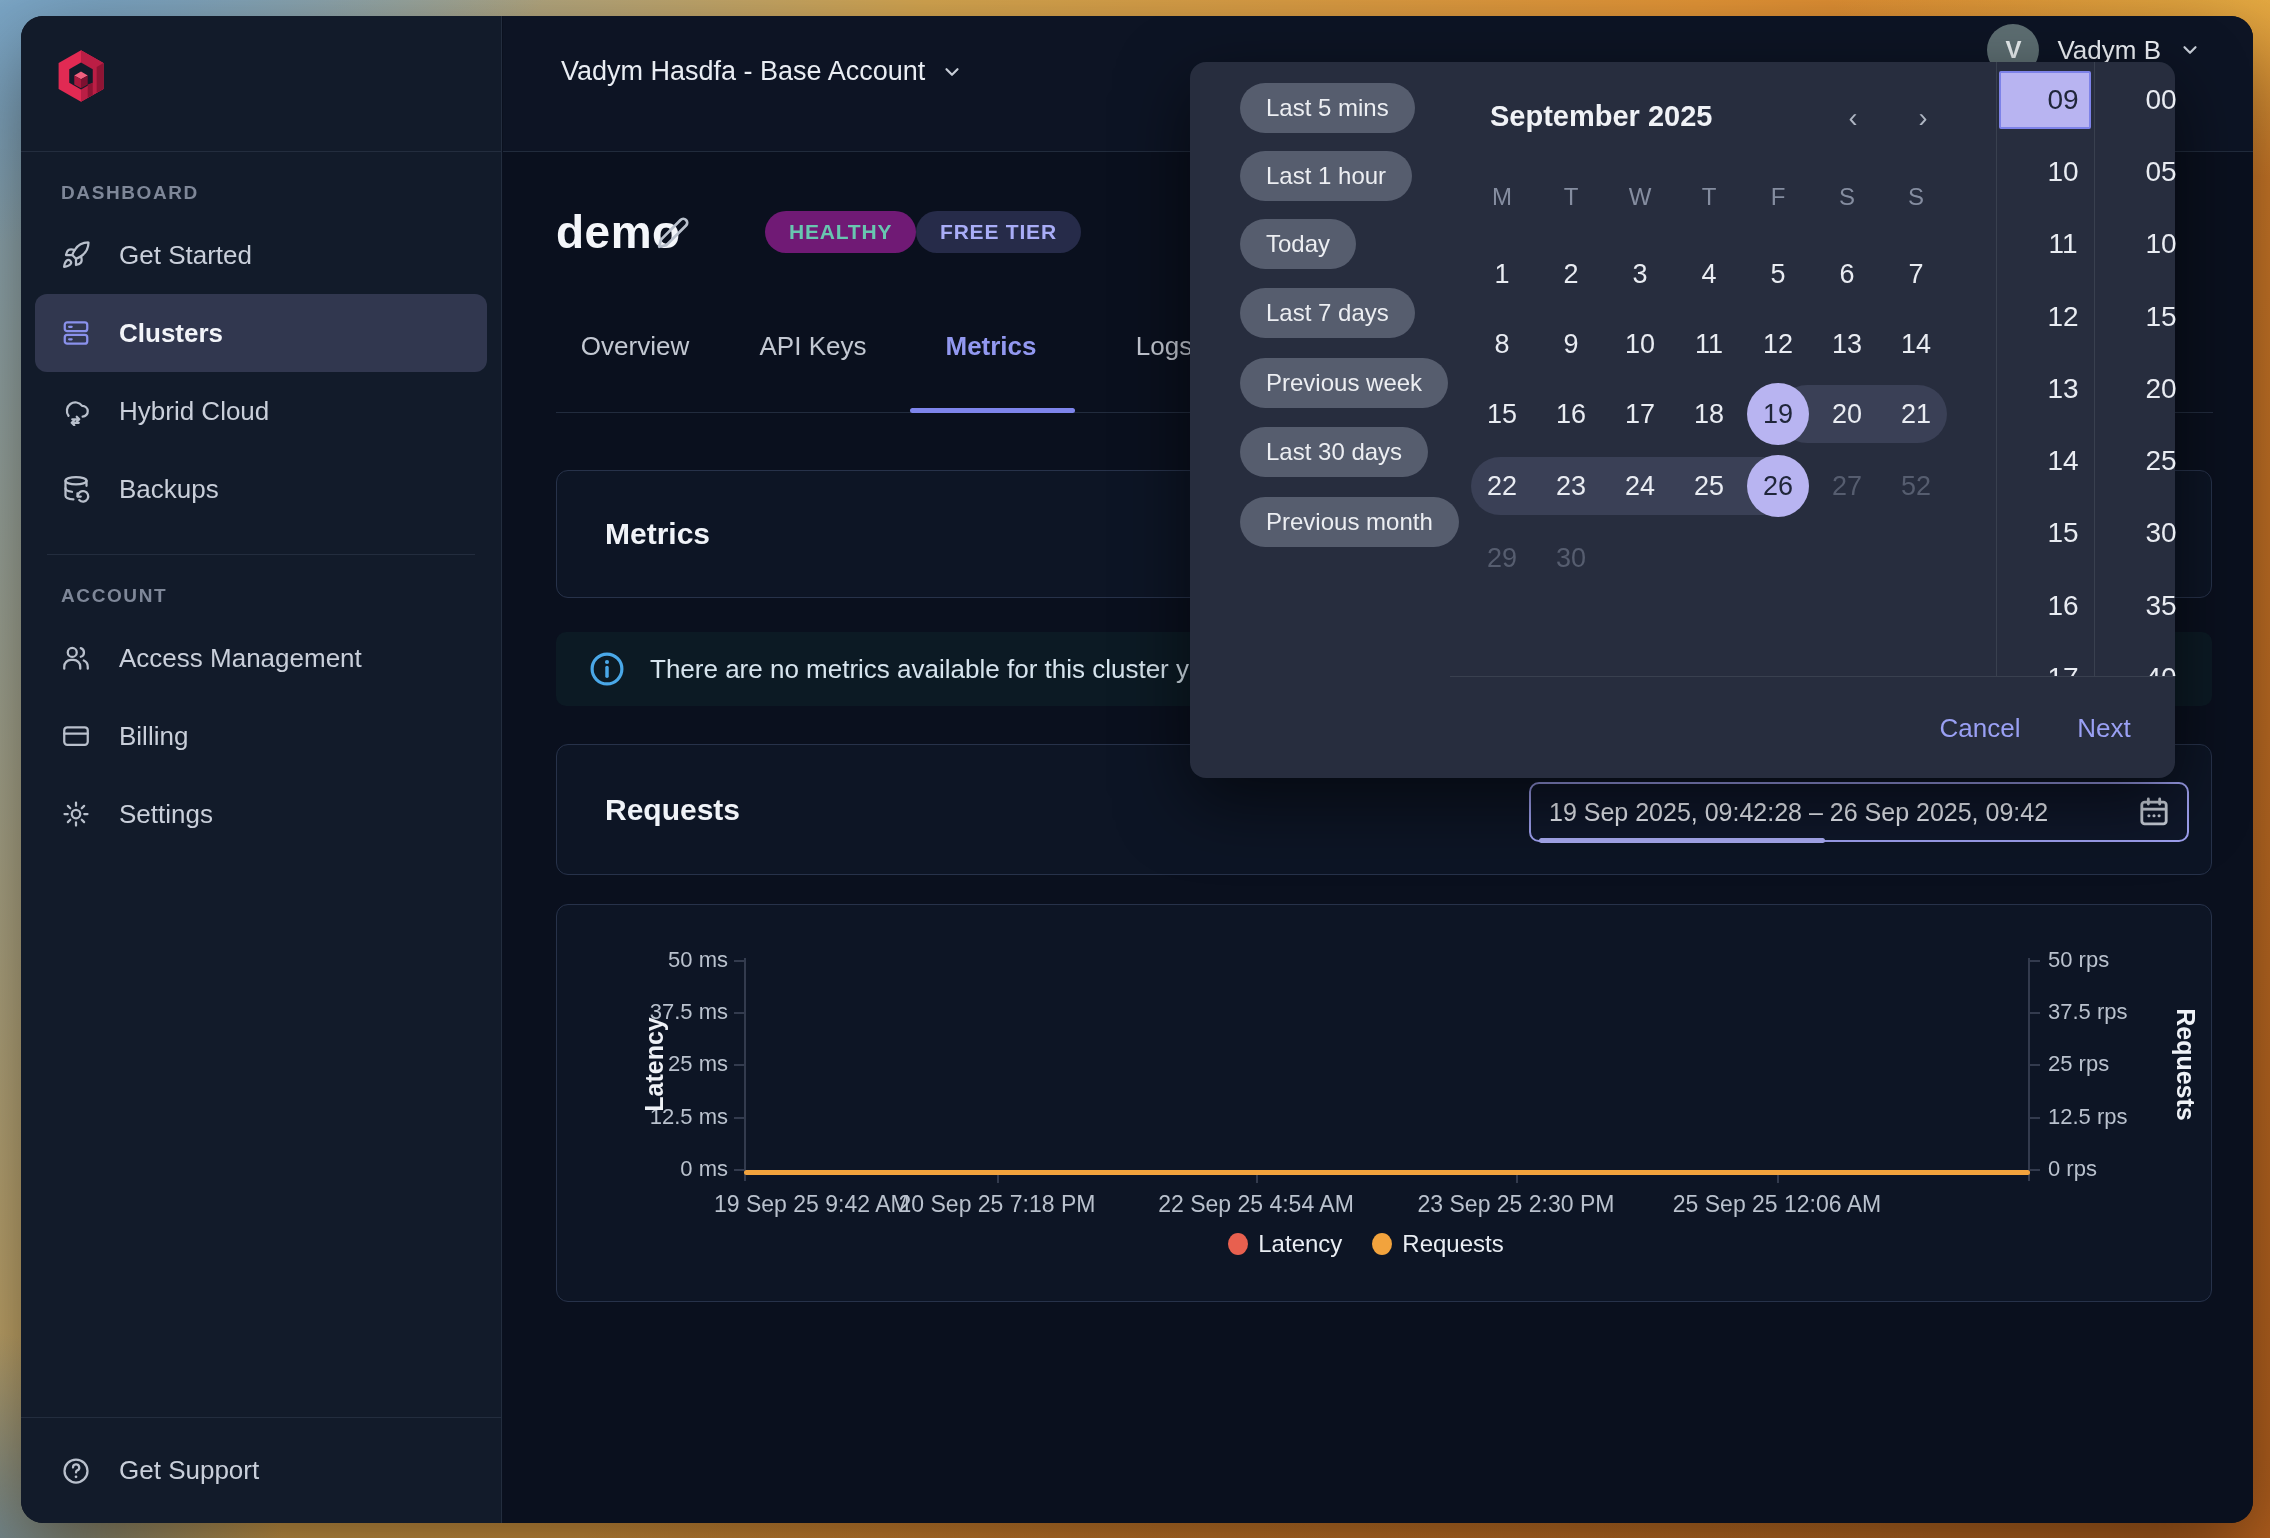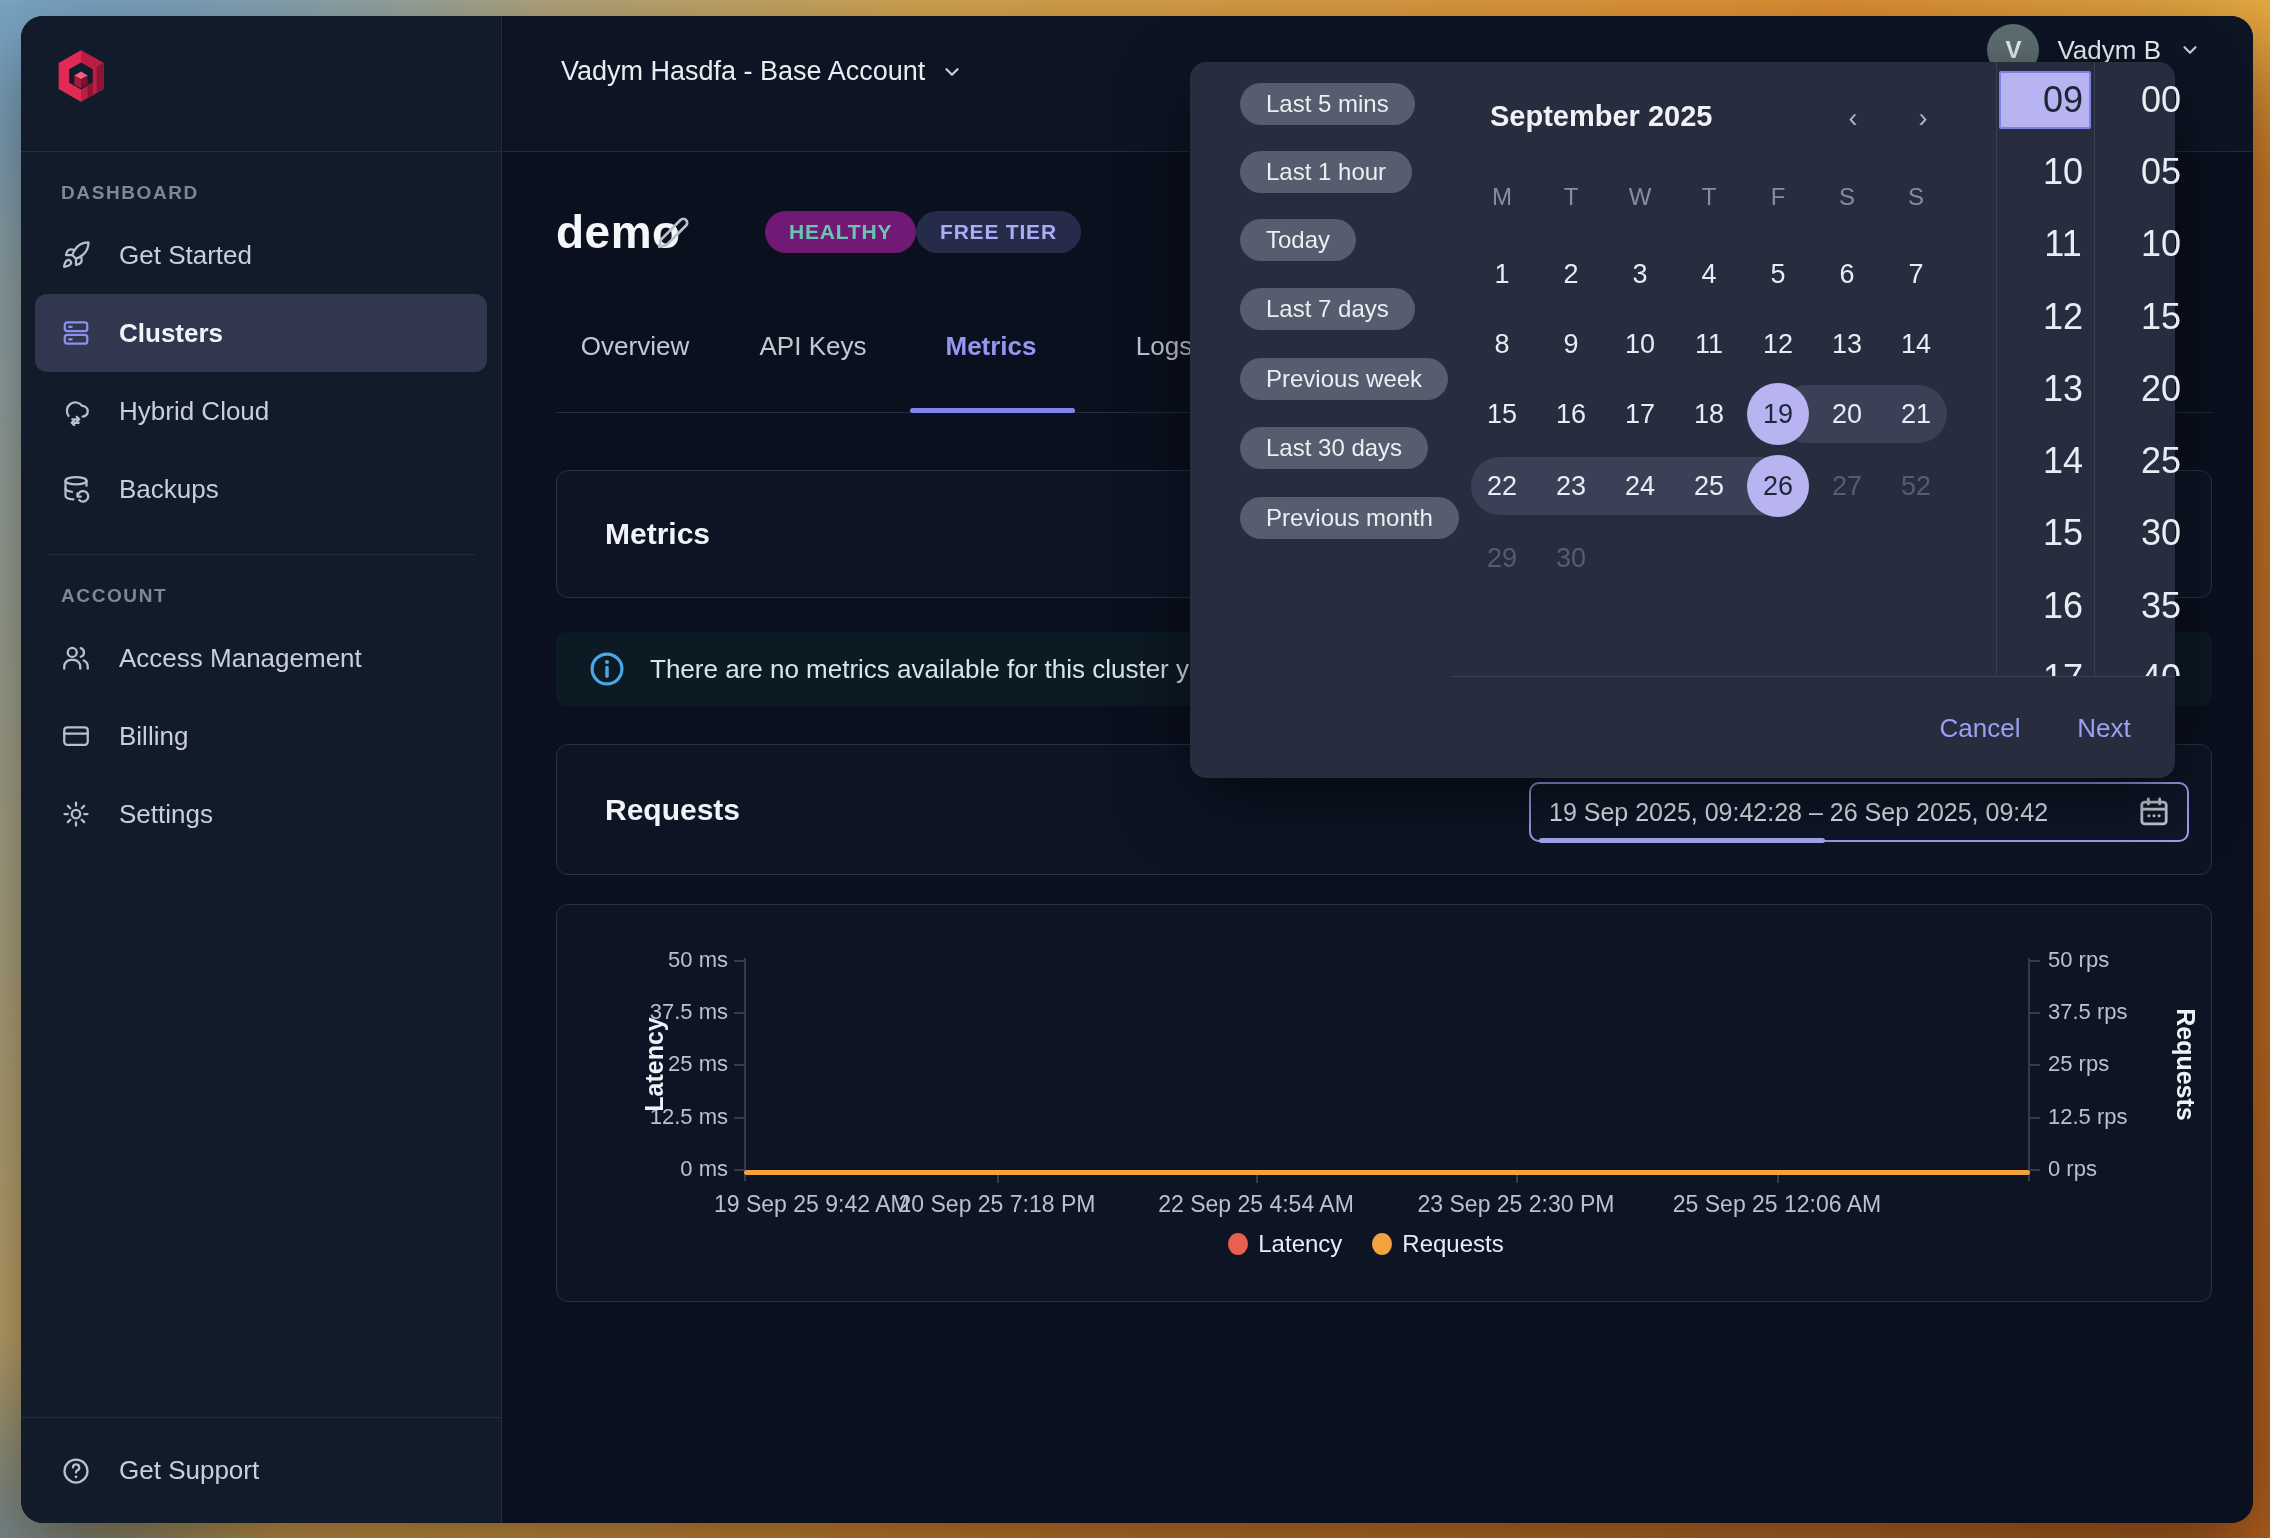--- a/index.html
+++ b/index.html
@@ -95,42 +95,42 @@
   .legend-dot { width:20px; height:22px; border-radius:50%; }
   
   .footer { position:absolute; left:0; right:0; top:1329px; display:flex;
     justify-content:center; gap:56px; }
   .footer a { color:#c9cfd9; font-size:24px; text-decoration:underline;
     text-underline-offset:5px; cursor:pointer; }
   
   .popup { position:absolute; left:1169px; top:46px; width:985px; height:716px;
     background:#272d3e; border-radius:16px; z-index:50;
     box-shadow:0 24px 70px rgba(0,0,0,.55); }
-  .pill { position:absolute; left:50px; height:42px; border-radius:25px;
+  .pill { position:absolute; left:50px; height:50px; border-radius:25px;
     background:#565d6e; color:#eceef2; font-size:24px; display:inline-flex;
     align-items:center; padding:0 26px; cursor:pointer; white-space:nowrap; }
   .cal-title { position:absolute; left:300px; top:38px; color:#f0f2f6;
     font-size:29px; font-weight:700; }
   .cal-nav { position:absolute; top:36px; width:40px; height:40px; color:#aeb5c2;
     font-size:27px; display:flex; align-items:center; justify-content:center; cursor:pointer; }
   .wk { position:absolute; top:121px; width:56px; transform:translateX(-50%);
     text-align:center; color:#858da0; font-size:24px; }
   .day { position:absolute; width:56px; height:56px; transform:translate(-50%,-50%);
     display:flex; align-items:center; justify-content:center; color:#e9ecf2;
     font-size:27px; cursor:pointer; z-index:2; }
   .day.dim { color:#565d6f; cursor:default; }
   .range-band { position:absolute; height:58px; background:#3a4056; z-index:0; }
   .day-circle { position:absolute; width:62px; height:62px; border-radius:50%;
     background:#b8b4f1; color:#20263a; font-size:27px; font-weight:500;
     display:flex; align-items:center; justify-content:center;
     transform:translate(-50%,-50%); z-index:1; cursor:pointer; }
   .vsep { position:absolute; top:0; width:1px; height:614px; background:#39404f; }
   .time-col { position:absolute; top:0; width:96px; height:614px; overflow:hidden; }
   .time-cell { position:absolute; left:0; width:100%; height:50px; display:flex;
-    align-items:center; justify-content:center; color:#e9ecf2; font-size:36px; cursor:pointer;padding-left:36px; }
+    align-items:center; justify-content:center; color:#e9ecf2; font-size:28px; cursor:pointer;padding-left:36px; }
   .time-cell.sel { left:2px; width:92px; height:58px; background:#b8b4f1;
     color:#20263a; border:2px solid #7d82e8; border-radius:2px; }
   .popup-divider { position:absolute; left:260px; top:614px; width:725px; height:1px; background:#39404f; }
   .dlg-btn { position:absolute; top:646px; height:40px; display:flex; align-items:center;
     justify-content:center; color:#9aa0f4; font-size:26px; font-weight:500; cursor:pointer; }
   .icon-stroke { stroke:#b9c0cc; fill:none; stroke-width:1.8; stroke-linecap:round; stroke-linejoin:round; }
   .active .icon-stroke { stroke:#8a91ec; }
 </style>
 </head>
 <body>

